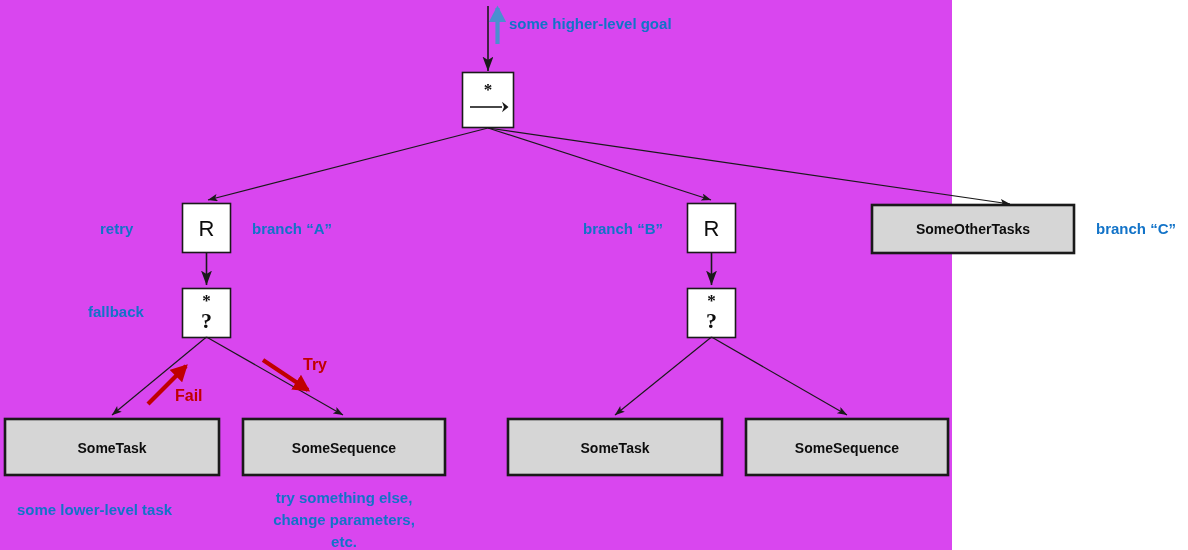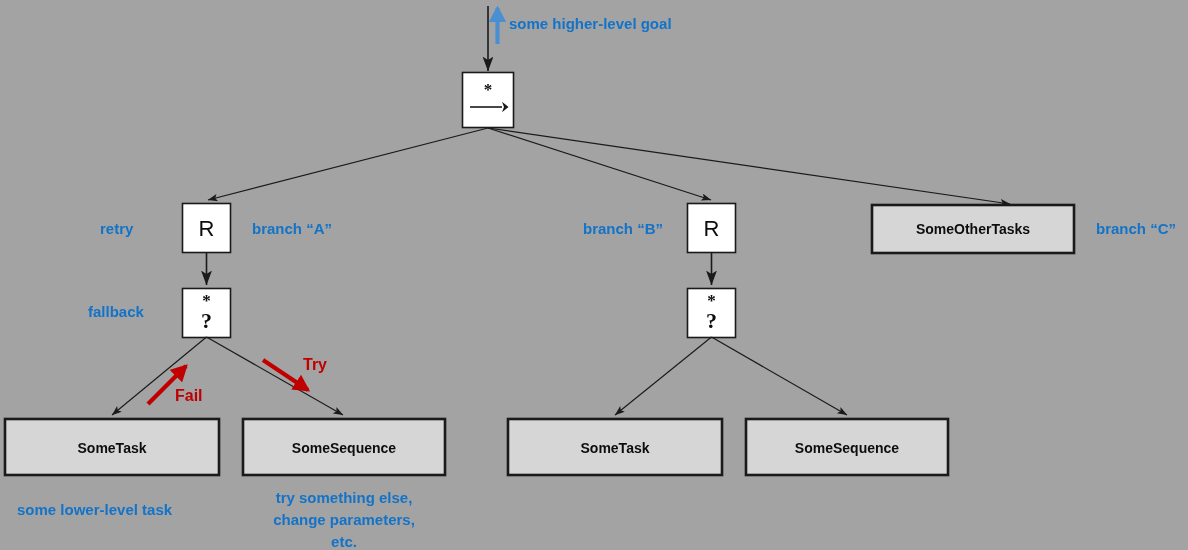--- a/index.html
+++ b/index.html
@@ -9,23 +9,23 @@
     background: #ffffff;
   }
   body {
     width: 1188px;
     height: 550px;
     overflow: hidden;
     font-family: "Liberation Sans", sans-serif;
   }
   #diagram-root {
     position: relative;
-    width: 1188px;
+    width: 952px;
     height: 550px;
-    background: #a3a3a3;
+    background: #d946ef;
   }
   svg.bt-canvas {
     display: block;
     width: 1188px;
     height: 550px;
   }
   .node-box-rect {
     fill: #ffffff;
     stroke: #1a1a1a;
     stroke-width: 1.6;

